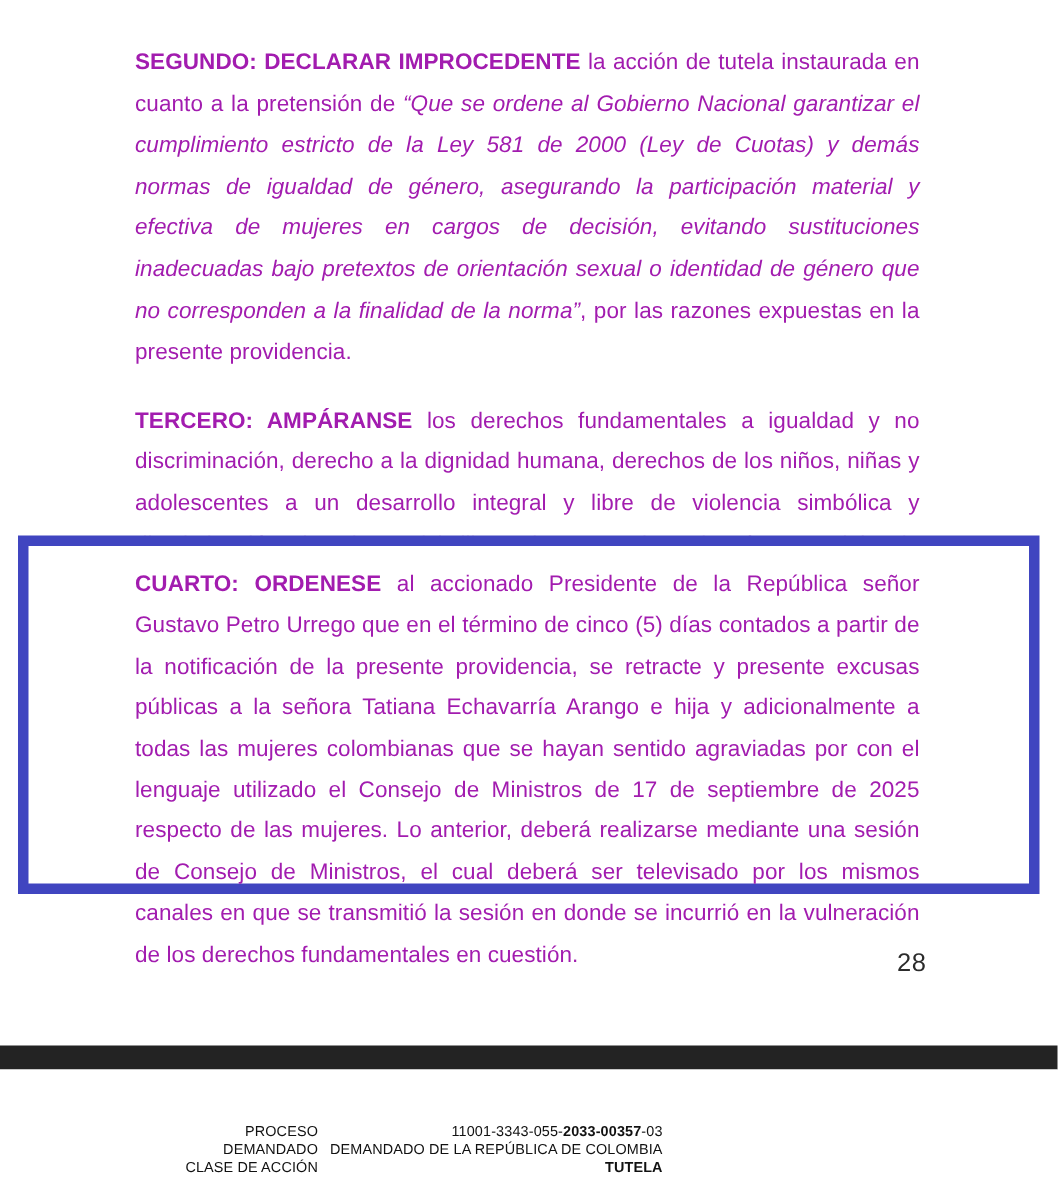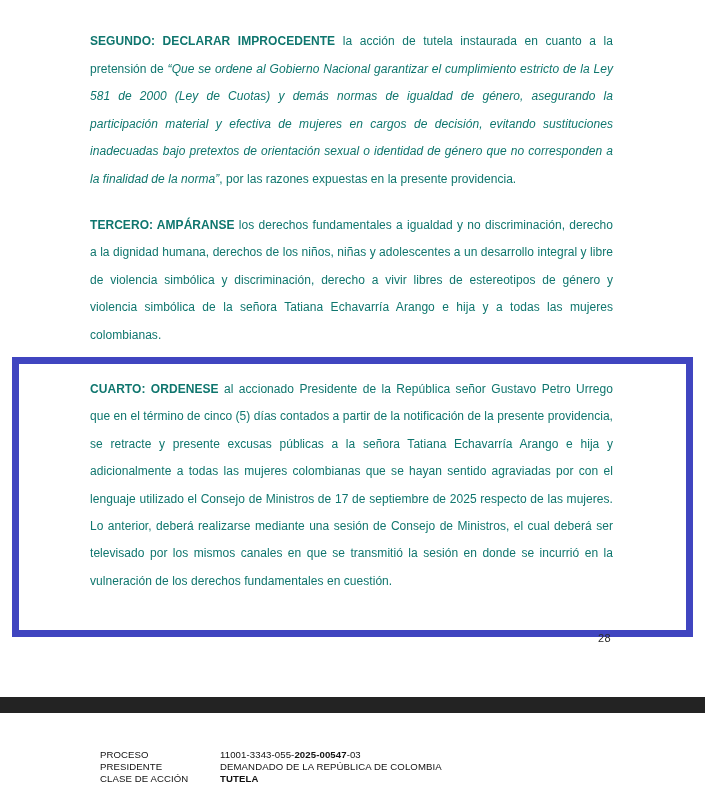--- a/index.html
+++ b/index.html
@@ -28,64 +28,64 @@
 
   .text-column {
     position: absolute;
     left: 90px;
     top: 28px;
     width: 523px;
   }
 
   .para {
     text-align: justify;
-    font-size: 12px;
+    font-size: 15px;
     line-height: 27.6px;
     letter-spacing: 0.05px;
     margin: 0 0 18px 0;
-    color: #0f766e;
+    color: #a21caf;
   }
   .para:last-child { margin-bottom: 0; }
 
   .para b,
   .lead {
     font-weight: bold;
   }
   .para i, .quote {
     font-style: italic;
   }
 
   
   .highlight-box {
     position: absolute;
     left: 12px;
     top: 357px;
     width: 681px;
-    height: 280px;
+    height: 239px;
     border: 7px solid #4045c0;
     box-sizing: border-box;
     background: #ffffff;
   }
   .highlight-box .boxed-text {
     position: absolute;
     left: 71px;
     top: 12px;
     width: 523px;
   }
   .highlight-box .para {
     line-height: 27.4px;
     margin: 0;
   }
 
   
   .page-number {
     position: absolute;
     left: 598px;
     top: 632px;
-    font-size: 11px;
+    font-size: 17px;
     color: #2b2b2b;
     letter-spacing: 0.3px;
   }
 
   
   .dark-band {
     position: absolute;
     left: 0;
     top: 697px;
     width: 705px;
@@ -108,20 +108,21 @@
     top: 36px;
     border-collapse: collapse;
     font-size: 9.6px;
     line-height: 11.8px;
     color: #111111;
   }
   .footer-table td {
     padding: 0;
     vertical-align: top;
     white-space: nowrap;
+    text-align: right;
   }
   .footer-label {
     width: 112px;
     padding-right: 8px !important;
     letter-spacing: 0.1px;
   }
   .footer-value {
     letter-spacing: 0.1px;
   }
   .footer-value b { font-weight: bold; }
@@ -151,24 +152,24 @@
 
 </div>
 
 <div class="dark-band"></div>
 
 <div class="footer">
   <table class="footer-table">
     <tbody>
       <tr>
         <td class="footer-label">PROCESO</td>
-        <td class="footer-value"><span>11001-3343-055-</span><span class="strongnum">2025-00547</span><span>-03</span></td>
+        <td class="footer-value"><span>11001-3343-055-</span><span class="strongnum">2033-00357</span><span>-03</span></td>
       </tr>
       <tr>
-        <td class="footer-label">PRESIDENTE</td>
+        <td class="footer-label">DEMANDADO</td>
         <td class="footer-value">DEMANDADO DE LA REPÚBLICA DE COLOMBIA</td>
       </tr>
       <tr>
         <td class="footer-label">CLASE DE ACCIÓN</td>
         <td class="footer-value"><b>TUTELA</b></td>
       </tr>
     </tbody>
   </table>
 </div>
 

